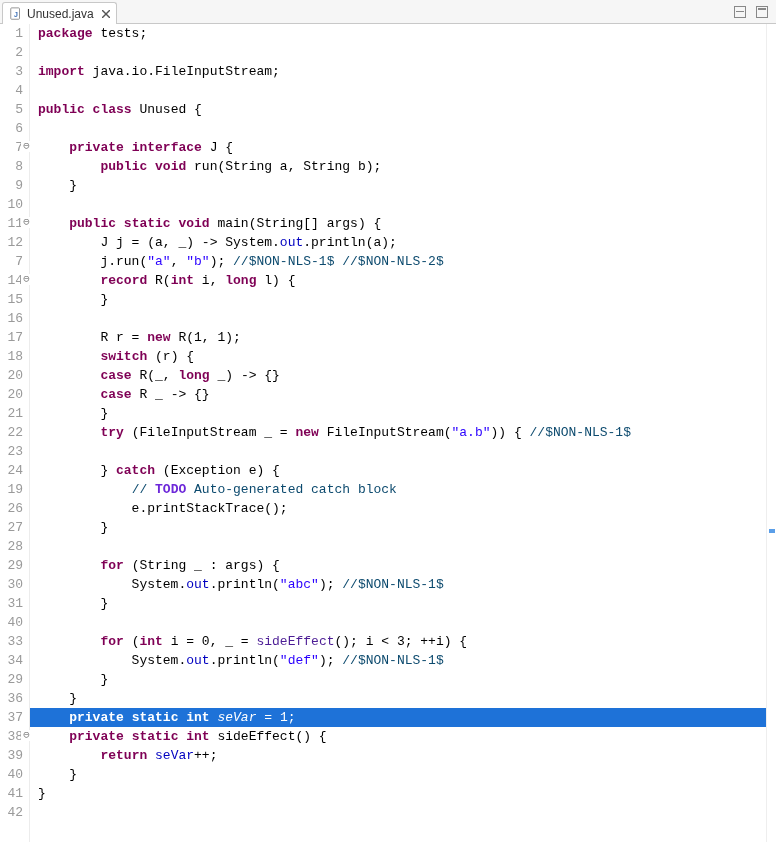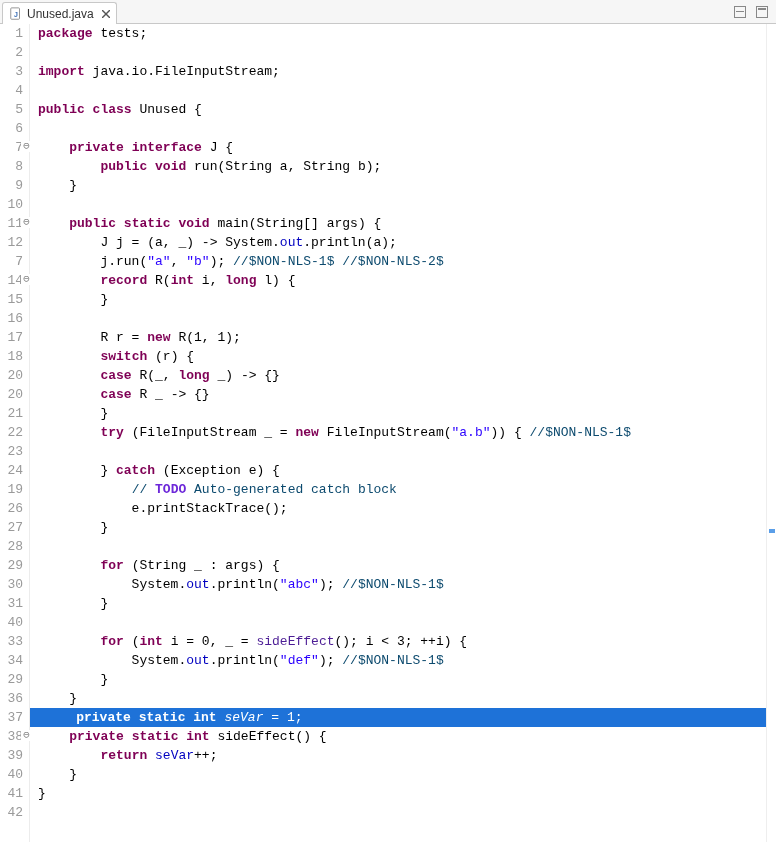--- a/index.html
+++ b/index.html
@@ -127,21 +127,21 @@
     white-space: pre;
     color: #000;
     padding-left: 8px;
     position: relative;
   }
   .cl { height: 19px; position: relative; }
   .hl {
     background: #1e72d8;
     color: #fff;
     margin-left: -8px;
-    padding-left: 15px;
+    padding-left: 8px;
   }
   .hl .kw, .hl .t-it { color: #fff; }
   .kw { color: #7f0055; font-weight: bold; }
   .str { color: #2a00ff; }
   .cmt { color: #0c4a6e; }
   .todo { color: #6d28d9; font-weight: bold; }
   .field { color: #0000c0; }
   .local-it { color: #4c1d95; }
   .t-it { font-style: italic; }
   .ov-ruler {

